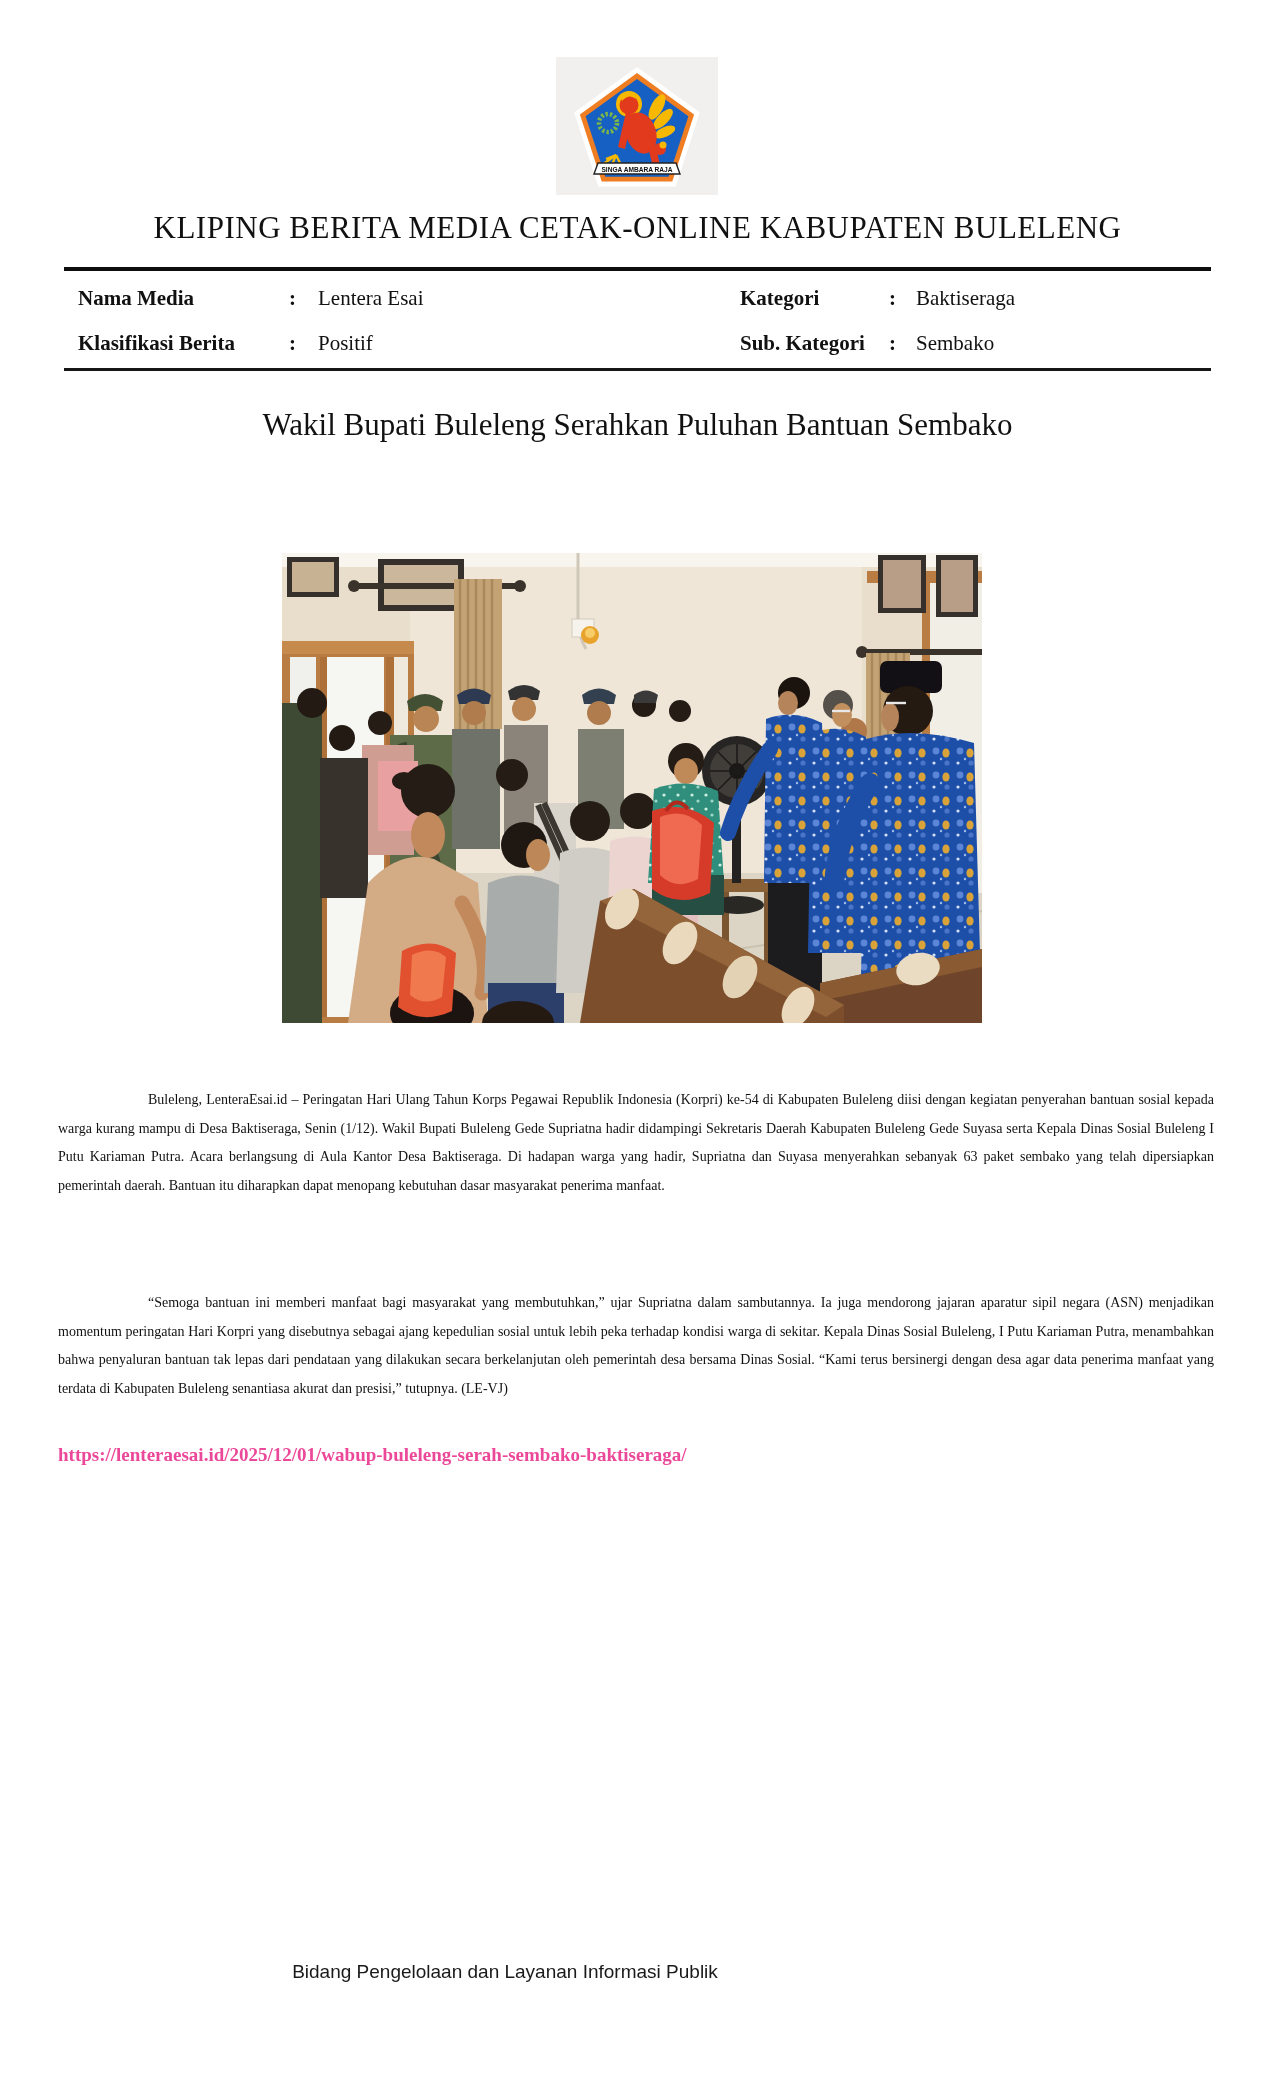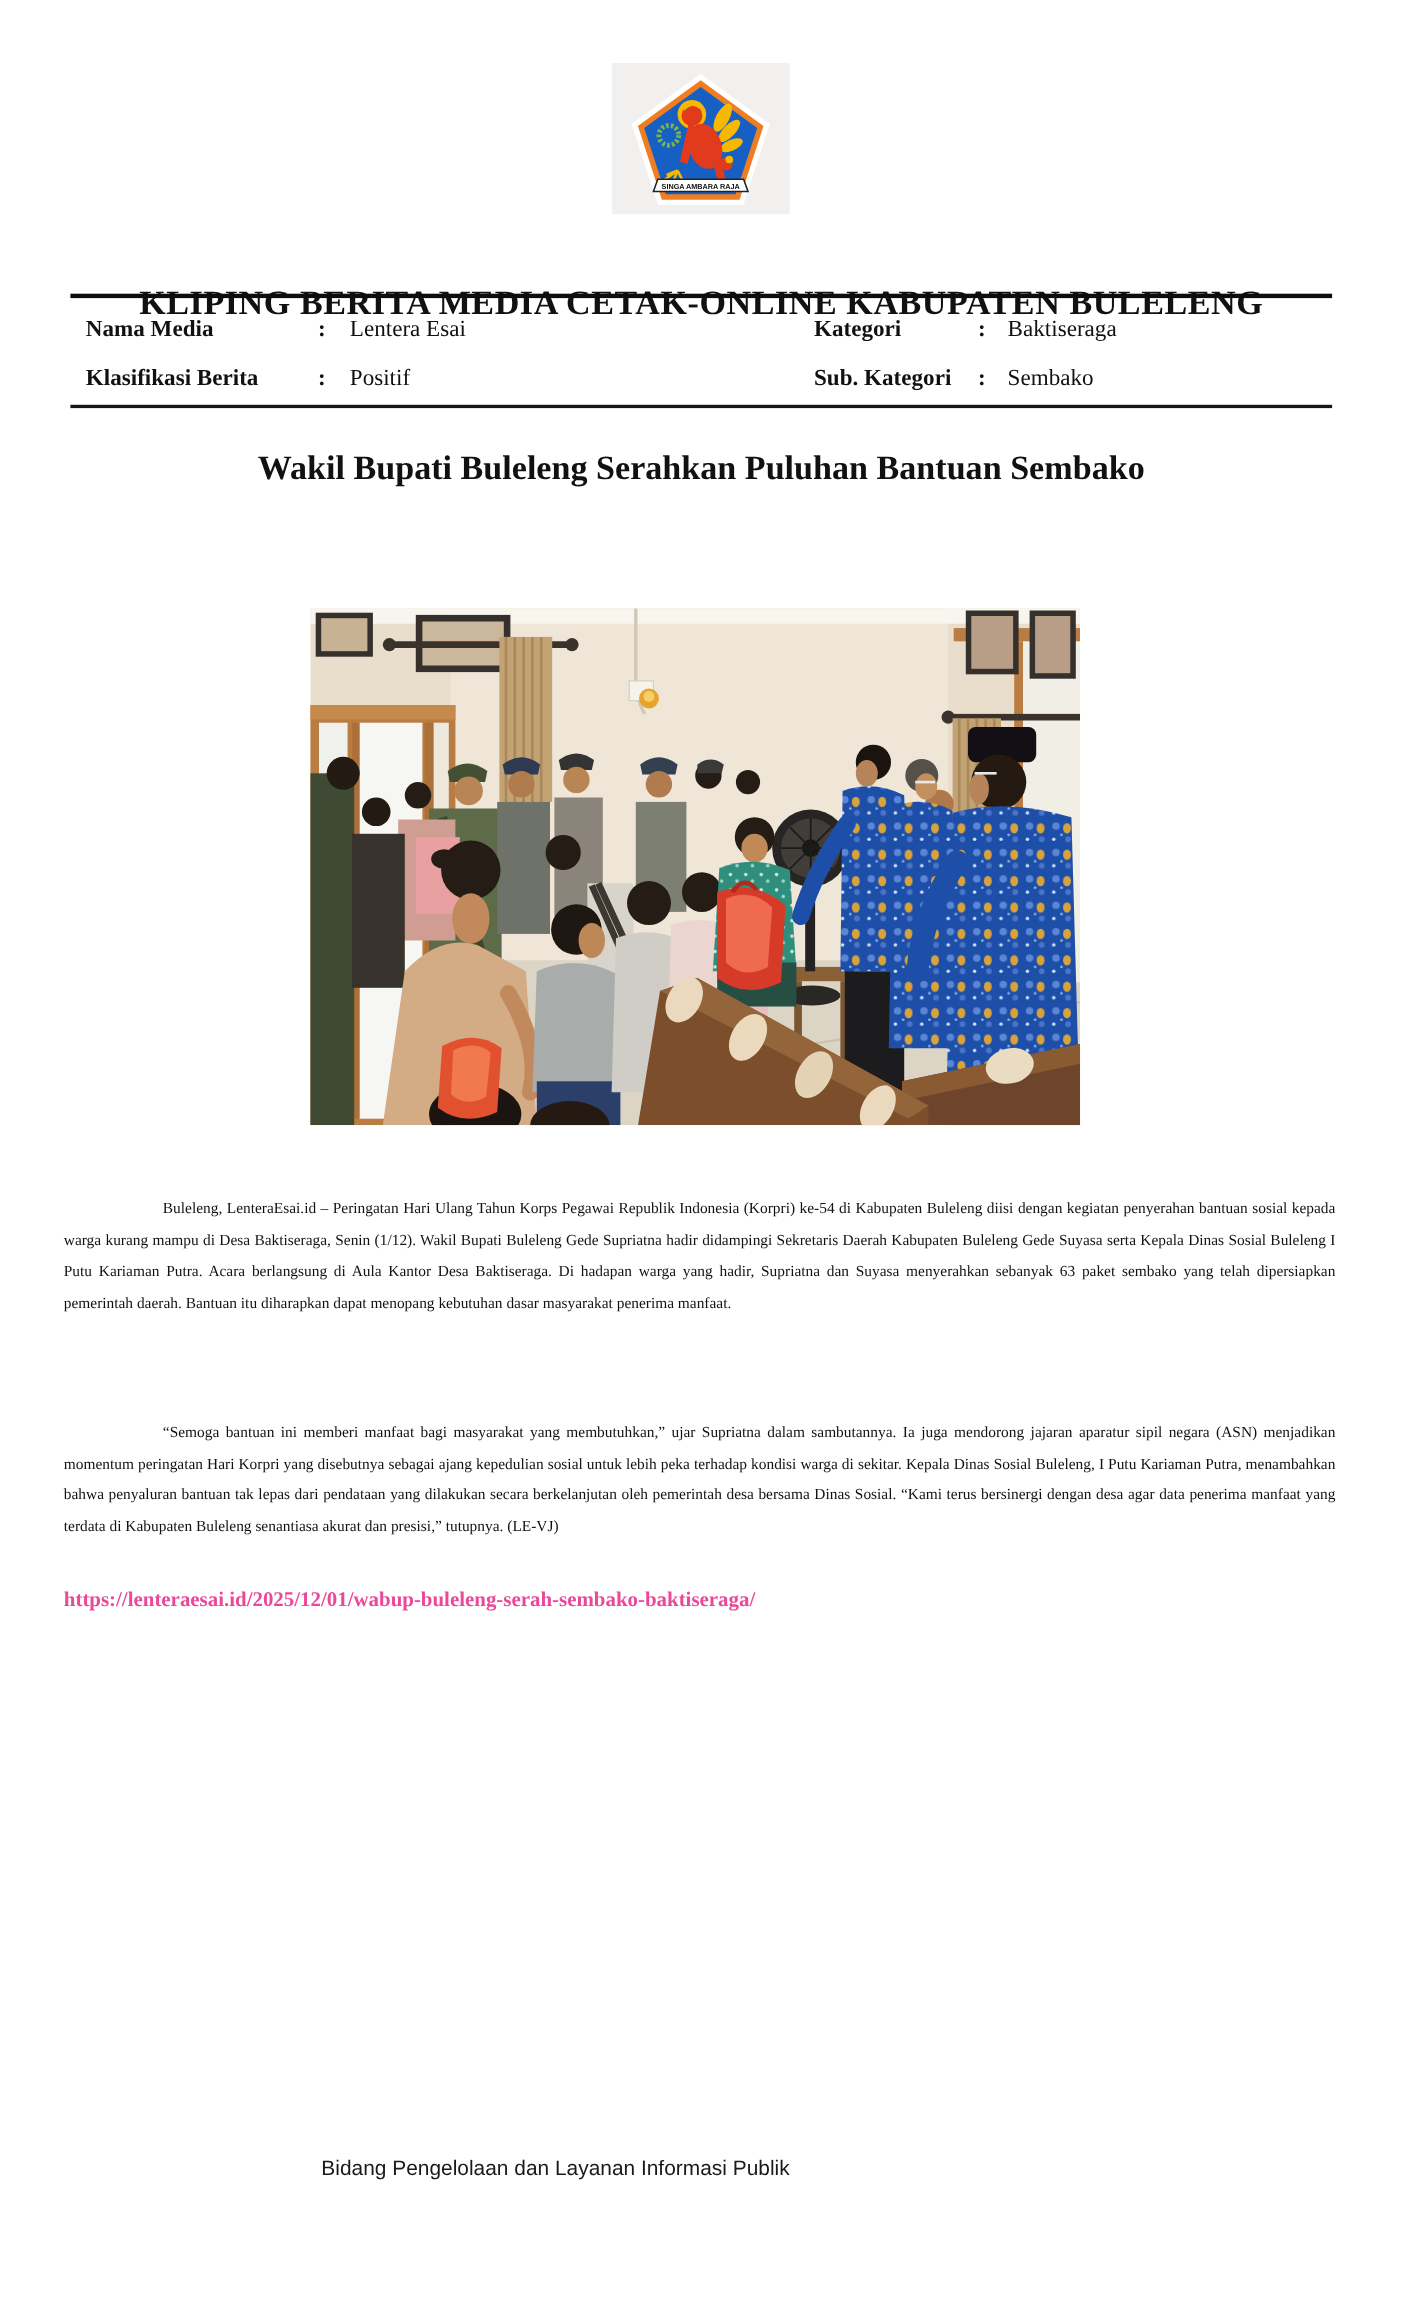--- a/index.html
+++ b/index.html
@@ -5,37 +5,37 @@
   html,body{margin:0;padding:0;background:#ffffff;}
   .page{position:relative;width:1275px;height:2100px;background:#fff;overflow:hidden;
         font-family:"Liberation Serif",serif;color:#111;}
 
   
   .logo{position:absolute;left:556px;top:57px;width:162px;height:138px;}
   .logo svg{display:block;width:100%;height:100%;}
 
   
   .header-title{position:absolute;top:210px;left:0;width:1275px;text-align:center;
-    font-size:31px;font-weight:bold;letter-spacing:.5px;white-space:nowrap;margin-top:47px;}
+    font-size:31px;font-weight:normal;letter-spacing:.5px;white-space:nowrap;}
   .rule-thick{position:absolute;left:64px;top:267px;width:1147px;height:4px;background:#0d0d0d;}
   .rule-thin{position:absolute;left:64px;top:368px;width:1147px;height:3px;background:#161616;}
 
   
   .meta-row{position:absolute;left:0;width:1008px;height:32px;font-size:21px;line-height:32px;}
   .meta-row .lab{font-weight:bold;}
   .m-l-lab{position:absolute;left:78px;}
   .m-l-col{position:absolute;left:289px;font-weight:bold;}
   .m-l-val{position:absolute;left:318px;}
   .m-r-lab{position:absolute;left:740px;}
   .m-r-col{position:absolute;left:889px;font-weight:bold;}
   .m-r-val{position:absolute;left:916px;}
 
   
   .art-title{position:absolute;top:402px;left:0;width:1275px;text-align:center;
-    font-weight:bold;font-size:31px;line-height:46px;}
+    font-weight:normal;font-size:31px;line-height:46px;}
 
   
   .photo{position:absolute;left:282px;top:553px;width:700px;height:470px;overflow:hidden;}
   .photo svg{display:block;width:700px;height:470px;}
 
   
   .para{position:absolute;left:58px;width:1156px;font-size:14px;line-height:28.6px;
     text-align:justify;}
   .para.indent{text-indent:90px;}
   .url-line{position:absolute;left:58px;top:1444px;font-size:19px;font-weight:bold;

